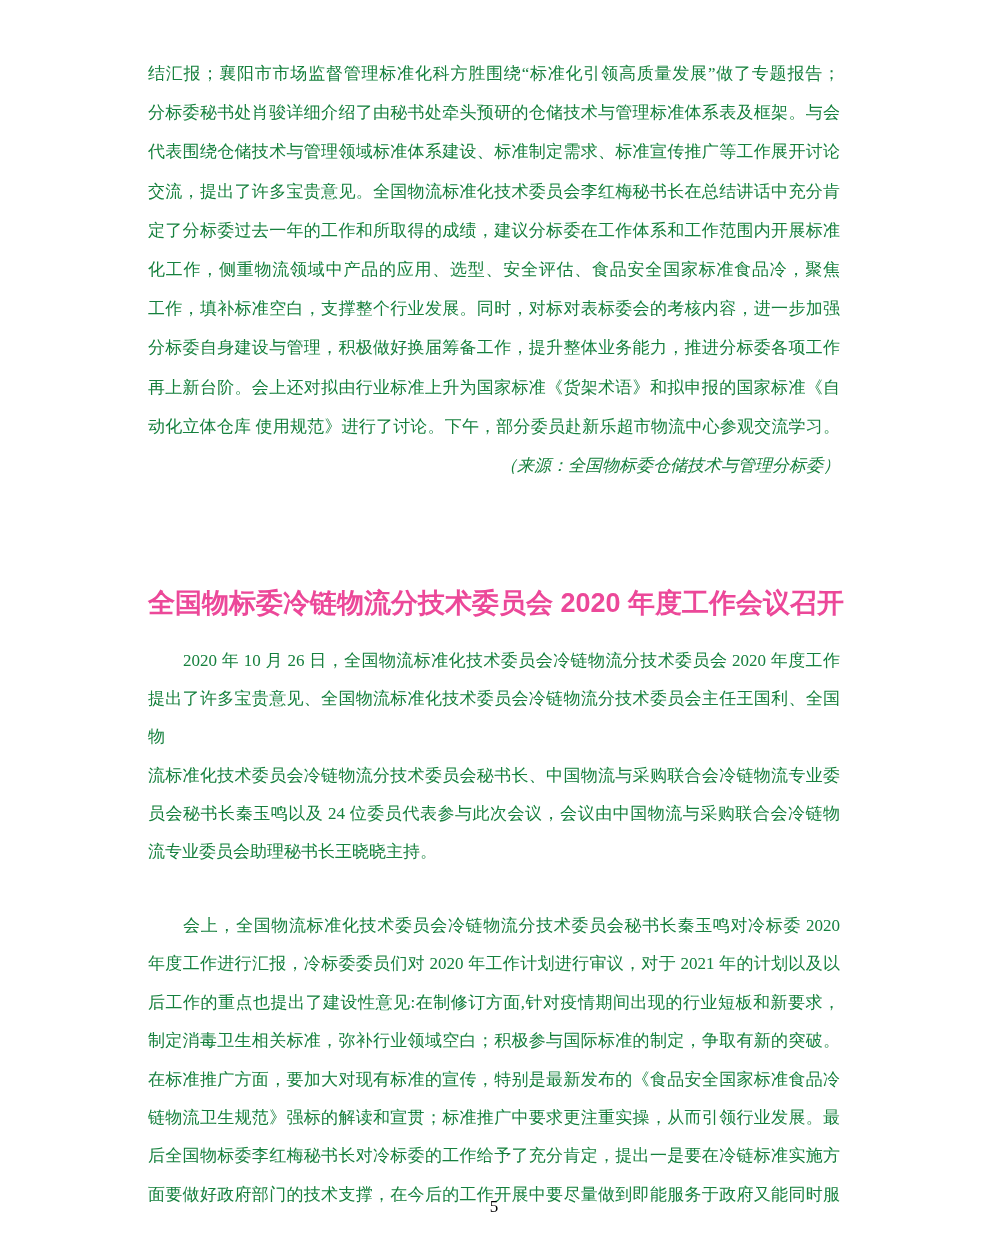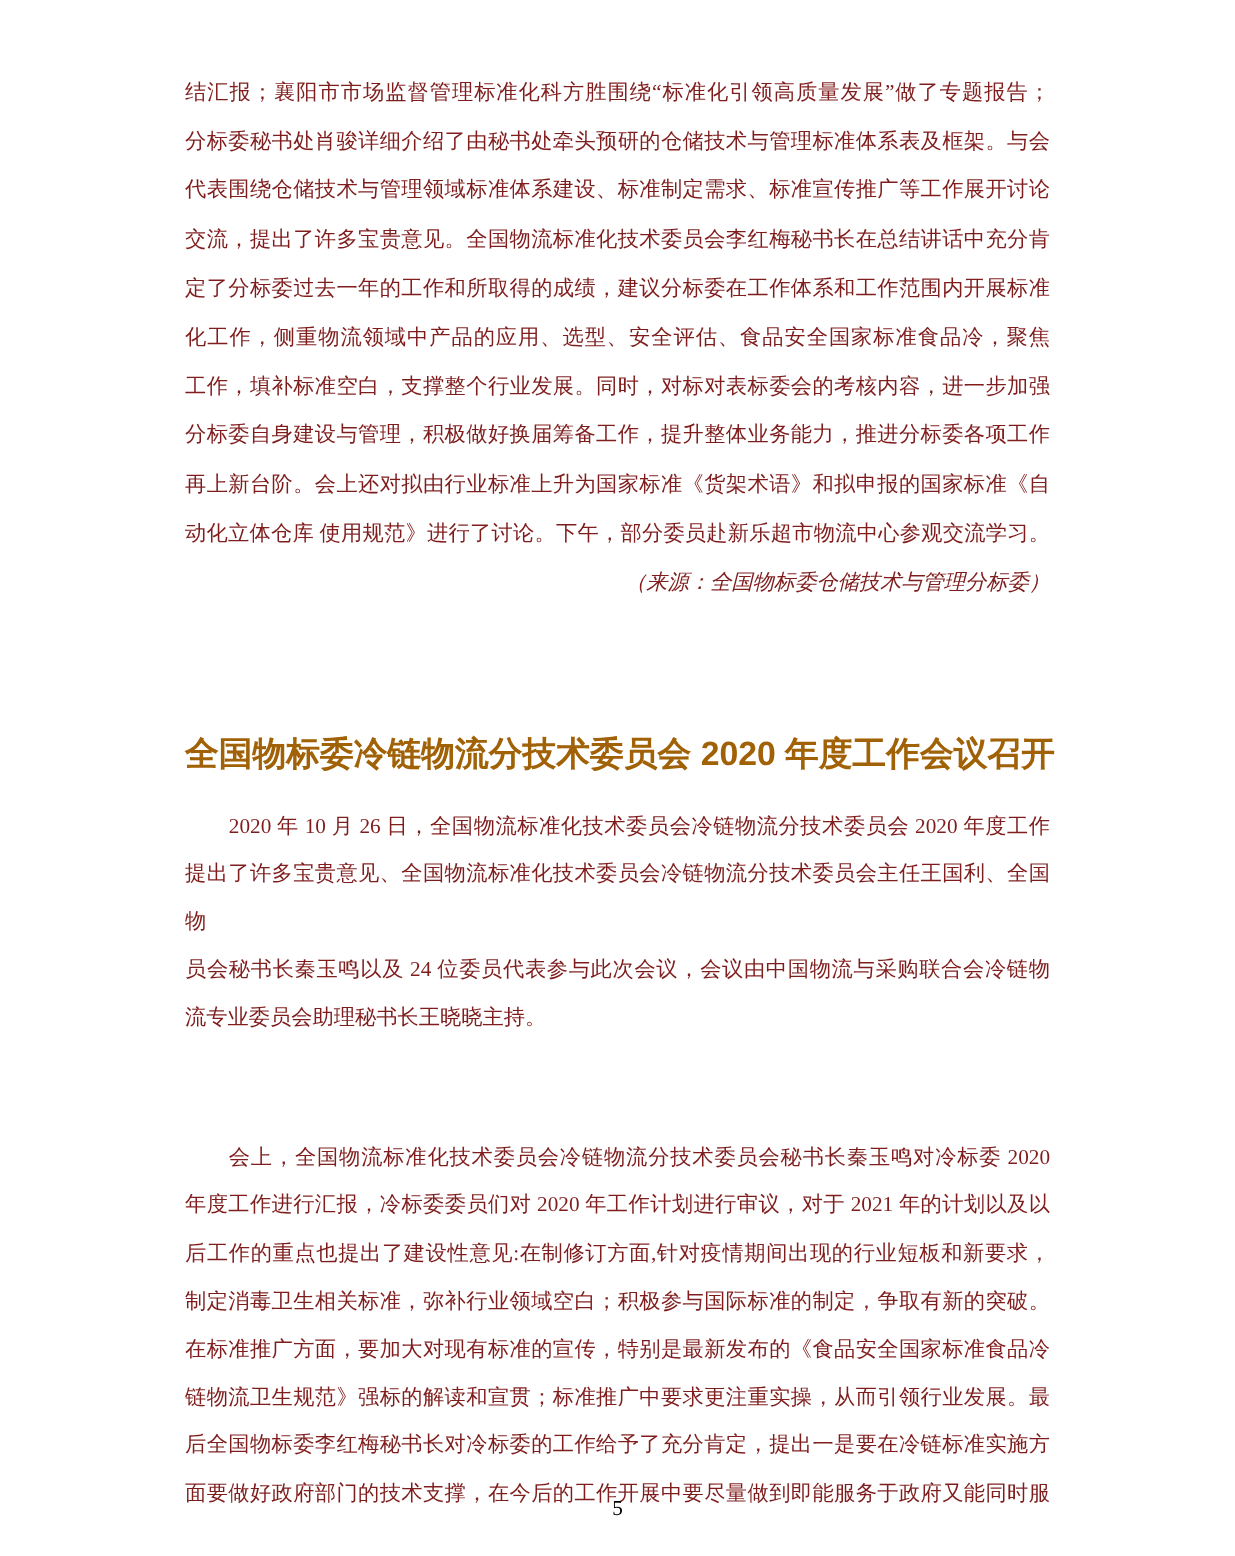--- a/index.html
+++ b/index.html
@@ -13,21 +13,21 @@
     position: relative;
     font-family: "Liberation Serif", "DejaVu Serif", serif;
     color: #000000;
     overflow: hidden;
   }
   .para {
     position: absolute;
     left: 148px;
     width: 692px;
     font-size: 17px;
-    color: #7f1d1d;
+    color: #15803d;
   }
   #section1-para { top: 54px;  line-height: 39.2px; }
   #para2        { top: 642px; line-height: 38.2px; }
   #para3        { top: 907px; line-height: 38.4px; }
   .line {
     text-align: justify;
     text-align-last: justify;
     overflow: visible;
   }
   .indent { text-indent: 35px; }
@@ -44,21 +44,21 @@
     position: absolute;
     left: 148px;
     width: 692px;
     top: 583px;
     line-height: 40px;
     font-family: "Liberation Sans", "DejaVu Sans", sans-serif;
     font-weight: 700;
     font-size: 27px;
     text-align: center;
     white-space: nowrap;
-    color: #a16207;
+    color: #ec4899;
   }
   #page-number {
     position: absolute;
     left: 0;
     top: 1195px;
     width: 988px;
     text-align: center;
     font-size: 17px;
     line-height: 24px;
     color: #000000;
@@ -79,20 +79,21 @@
   <div class="line">再上新台阶。会上还对拟由行业标准上升为国家标准《货架术语》和拟申报的国家标准《自</div>
   <div class="line">动化立体仓库 使用规范》进行了讨论。下午，部分委员赴新乐超市物流中心参观交流学习。</div>
   <div class="line source-line">（来源：全国物标委仓储技术与管理分标委）</div>
 </div>
 
 <div id="section2-title">全国物标委冷链物流分技术委员会 2020 年度工作会议召开</div>
 
 <div id="para2" class="para">
   <div class="line indent">2020 年 10 月 26 日，全国物流标准化技术委员会冷链物流分技术委员会 2020 年度工作</div>
   <div class="line">提出了许多宝贵意见、全国物流标准化技术委员会冷链物流分技术委员会主任王国利、全国物</div>
+  <div class="line">流标准化技术委员会冷链物流分技术委员会秘书长、中国物流与采购联合会冷链物流专业委</div>
   <div class="line">员会秘书长秦玉鸣以及 24 位委员代表参与此次会议，会议由中国物流与采购联合会冷链物</div>
   <div class="line no-just">流专业委员会助理秘书长王晓晓主持。</div>
 </div>
 
 <div id="para3" class="para">
   <div class="line indent">会上，全国物流标准化技术委员会冷链物流分技术委员会秘书长秦玉鸣对冷标委 2020</div>
   <div class="line">年度工作进行汇报，冷标委委员们对 2020 年工作计划进行审议，对于 2021 年的计划以及以</div>
   <div class="line">后工作的重点也提出了建设性意见:在制修订方面,针对疫情期间出现的行业短板和新要求，</div>
   <div class="line">制定消毒卫生相关标准，弥补行业领域空白；积极参与国际标准的制定，争取有新的突破。</div>
   <div class="line">在标准推广方面，要加大对现有标准的宣传，特别是最新发布的《食品安全国家标准食品冷</div>

